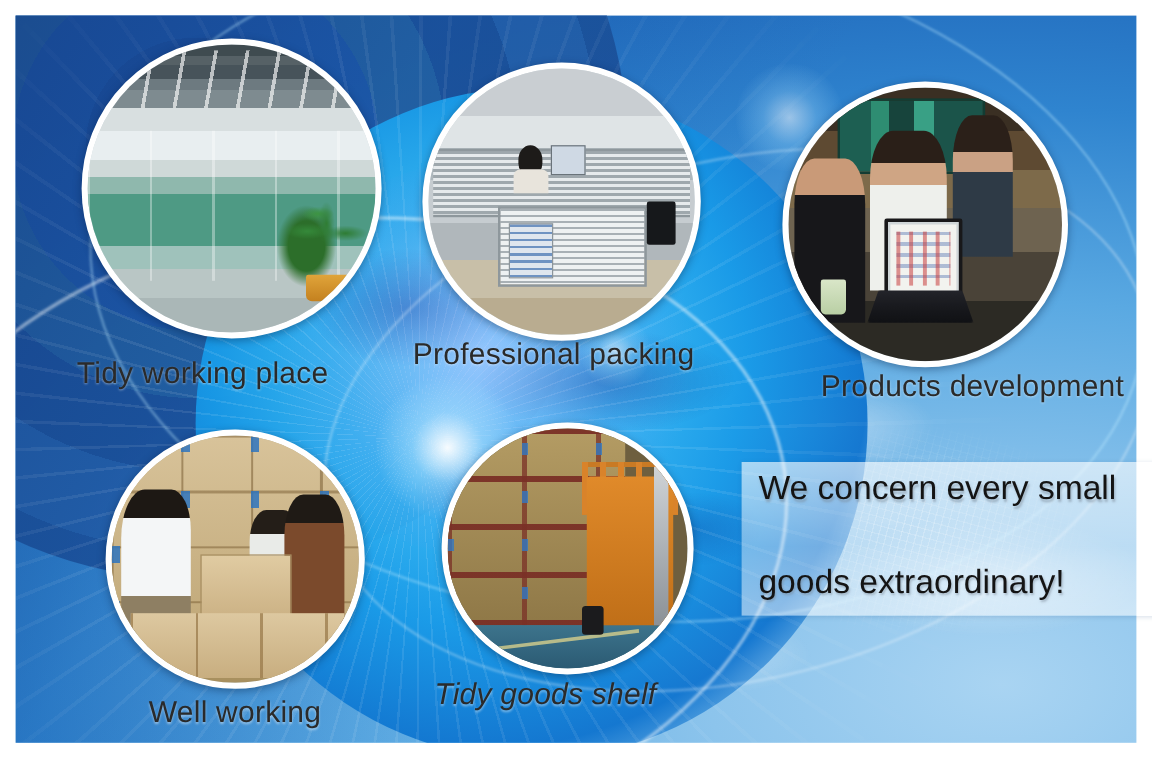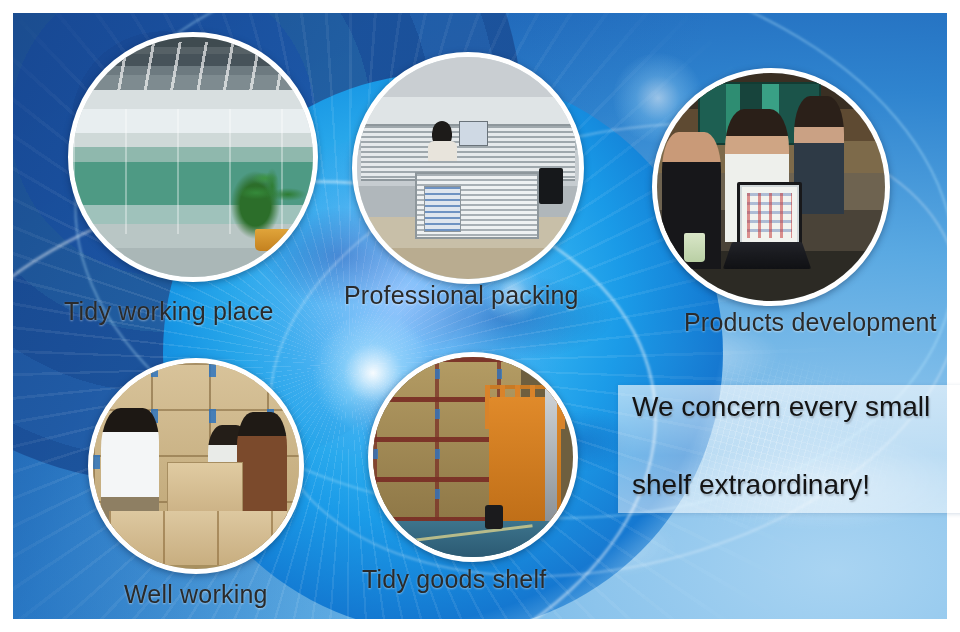--- a/index.html
+++ b/index.html
@@ -433,20 +433,20 @@
       <div class="rack"></div>
       <div class="rack-tape"></div>
       <div class="floor"></div>
       <div class="floorline"></div>
       <div class="forklift-cage"></div>
       <div class="forklift"></div>
       <div class="mast"></div>
       <div class="wheel"></div>
     </div>
   </div>
-  <div class="caption" style="left:362px;top:565px;">Tidy goods shelf</div>
+  <div class="caption" style="left:362px;top:565px;font-style:italic;">Tidy goods shelf</div>
 
   <div id="slogan-panel">
     <div class="line l1">We concern every small</div>
-    <div class="line l3">shelf extraordinary!</div>
+    <div class="line l3">goods extraordinary!</div>
   </div>
 
 </div>
 
 </body></html>

